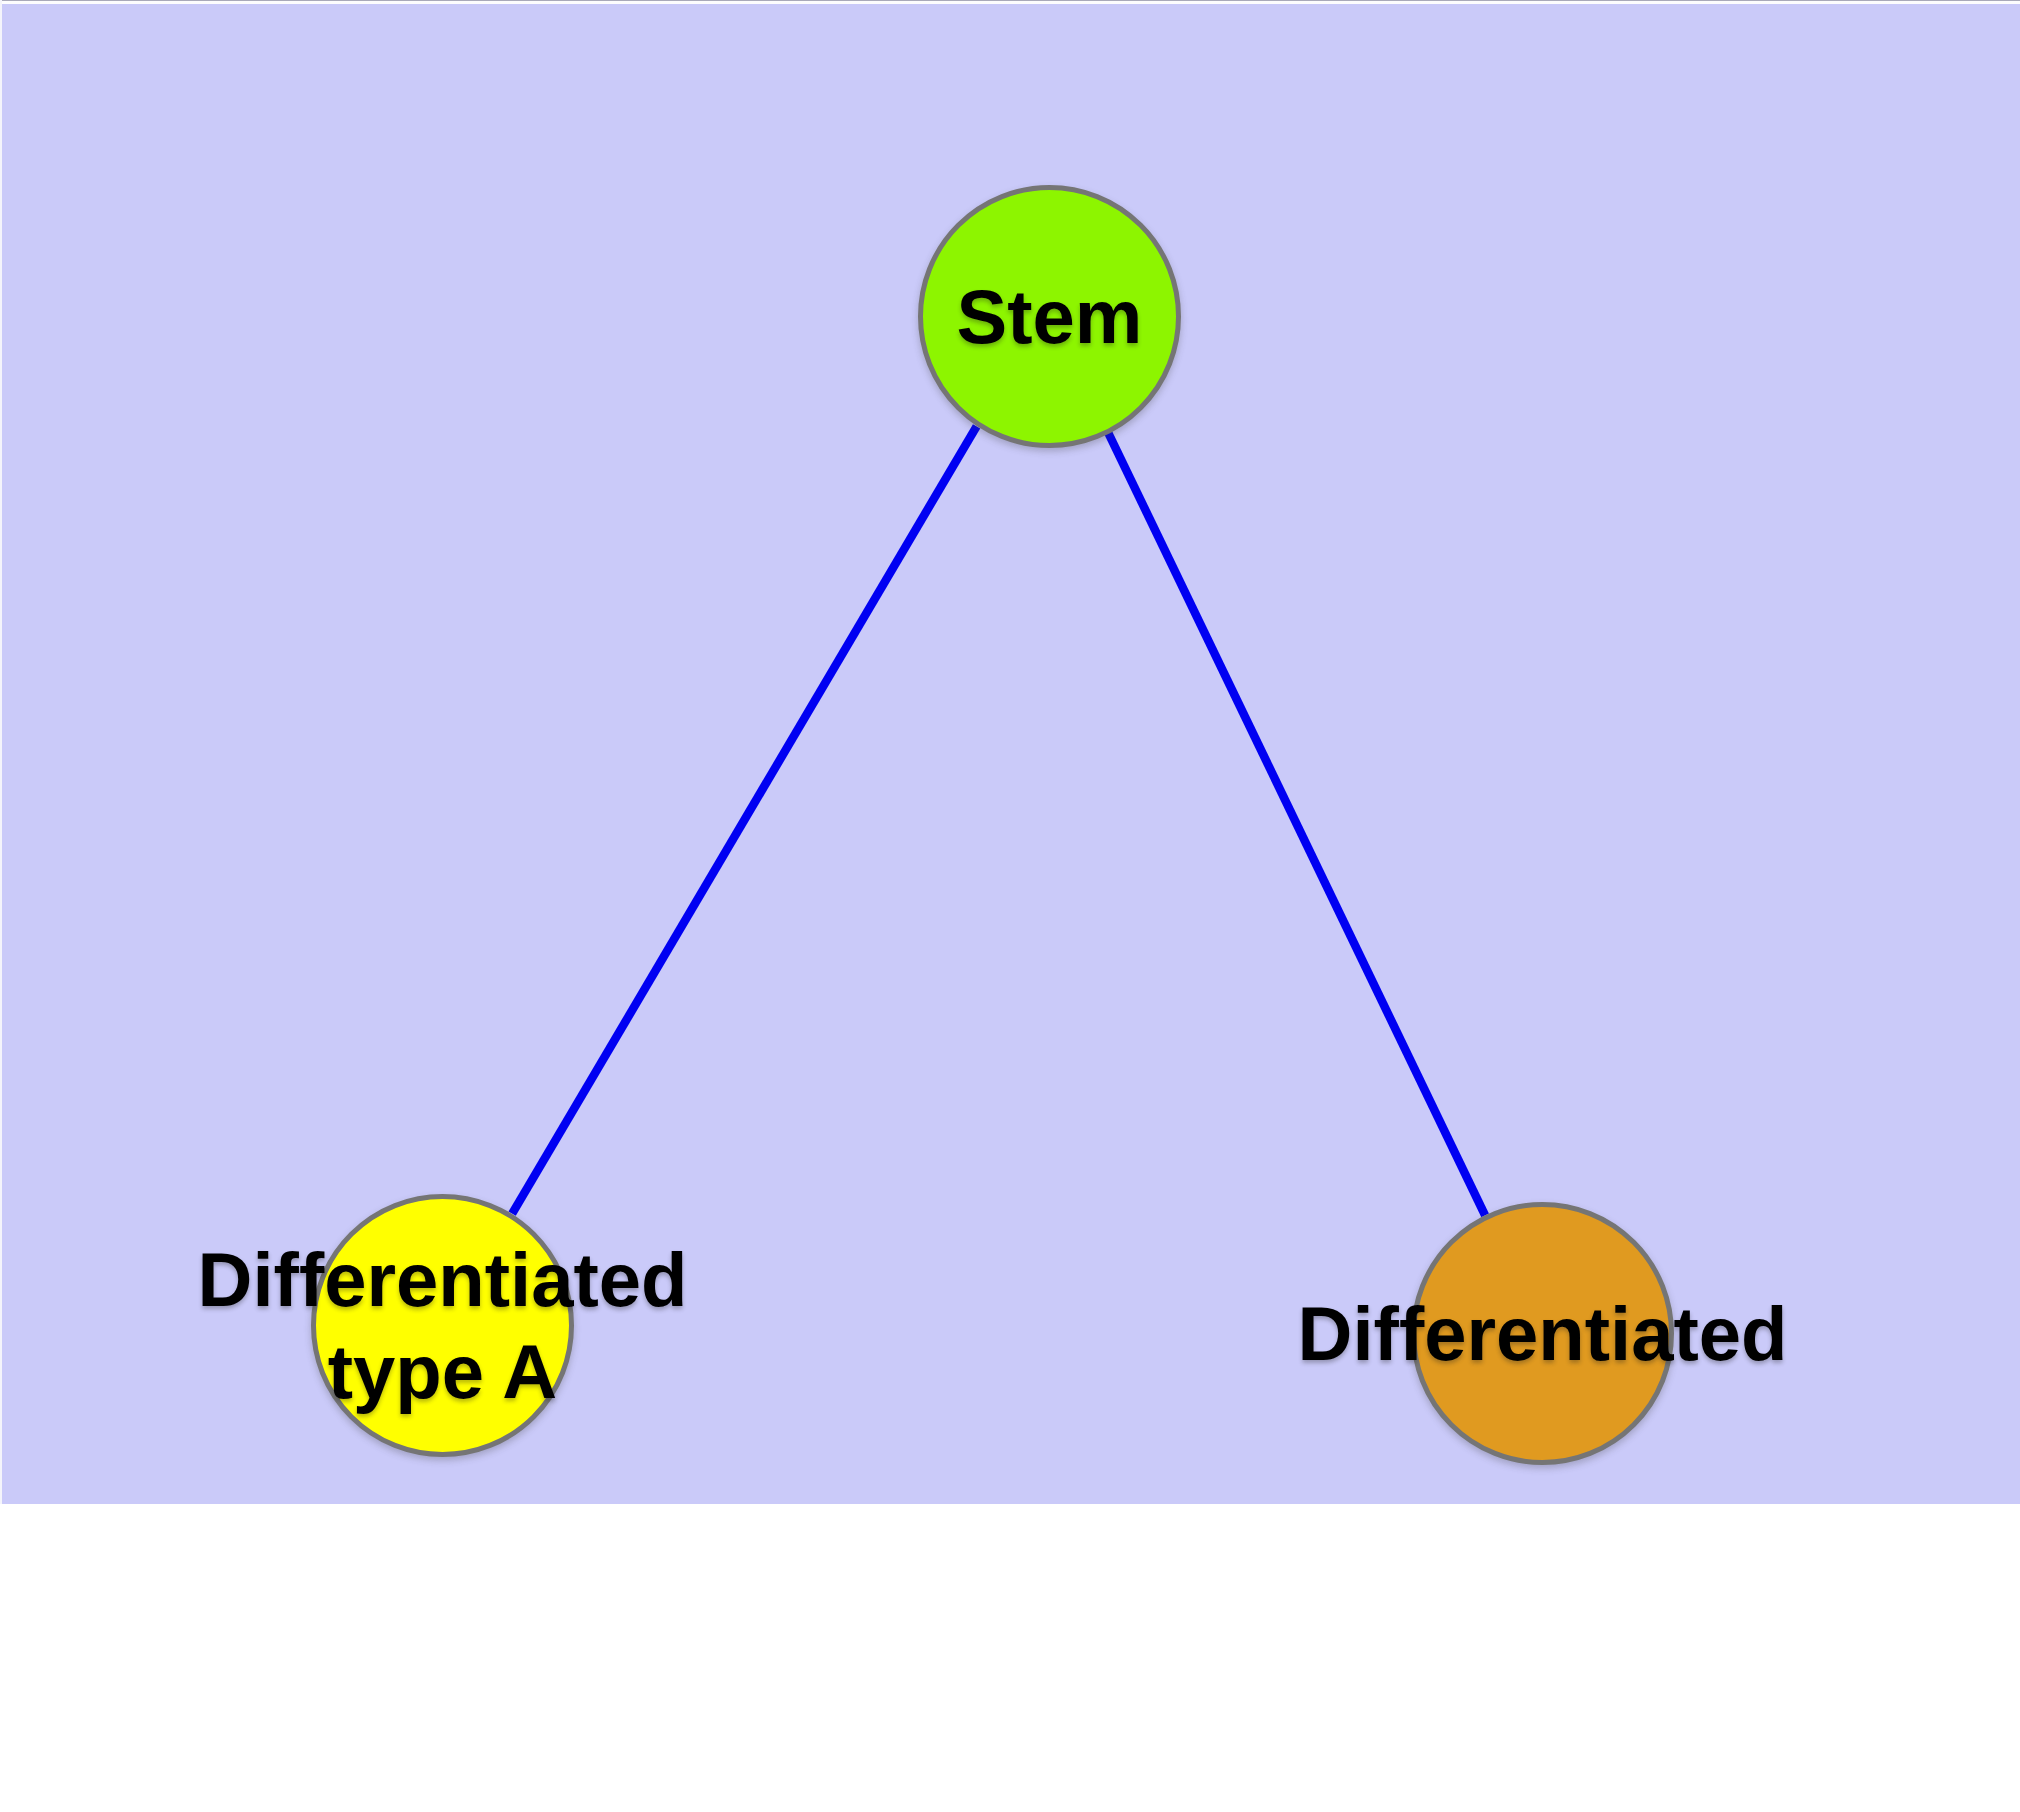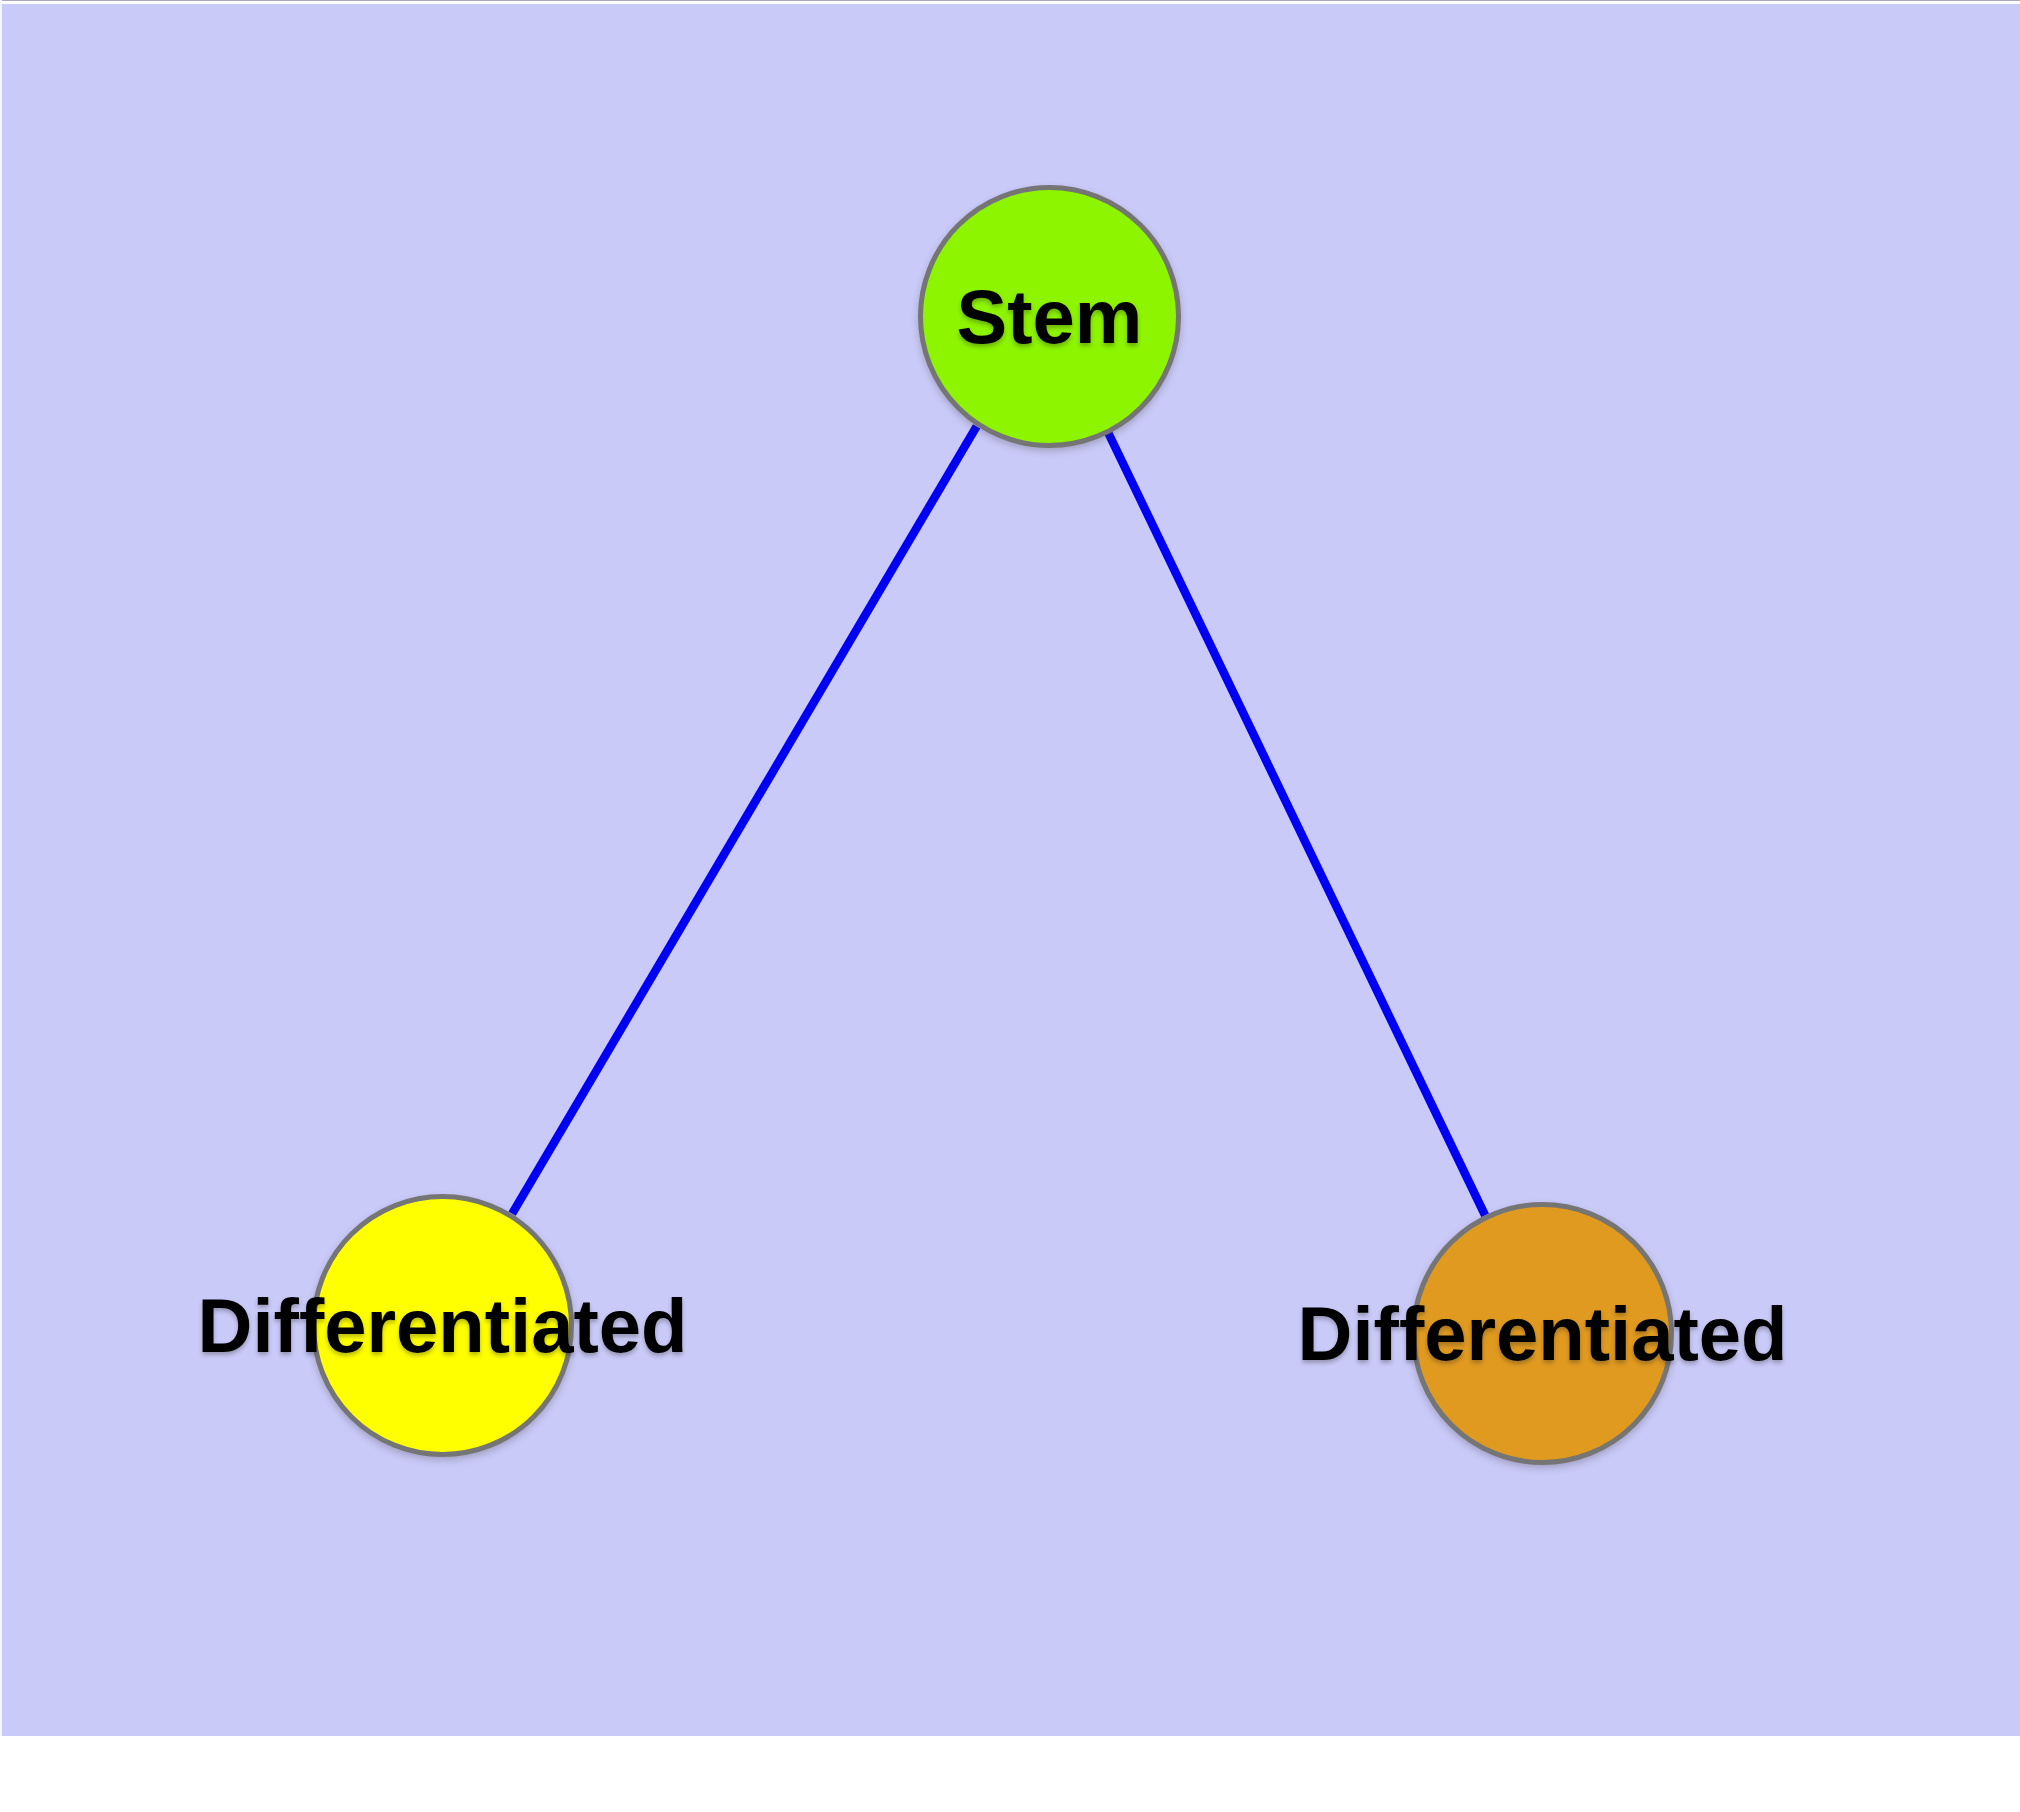--- a/index.html
+++ b/index.html
@@ -3,21 +3,21 @@
 <meta charset="utf-8">
 <style>
   html, body {
     margin: 0;
     padding: 0;
     background: #ffffff;
   }
   .canvas {
     position: relative;
     width: 2021px;
-    height: 1736px;
+    height: 1504px;
     background: #cacaf9;
     overflow: hidden;
     font-family: "Liberation Sans", "DejaVu Sans", sans-serif;
   }
   
   .edge-top {
     position: absolute;
     top: 0; left: 0;
     width: 100%; height: 4.2px;
     background: #fdfdfe;
@@ -81,20 +81,21 @@
 
   <div class="node node-stem" style="background: rgb(141, 245, 0); border-color: rgb(117, 117, 117);">
     <div class="node-label" style="color: rgb(0, 0, 0);">
       <span>Stem</span>
     </div>
   </div>
 
   <div class="node node-type-a" style="background: rgb(255, 255, 0); border-color: rgb(117, 117, 117);">
     <div class="node-label" style="color: rgb(0, 0, 0);">
       <span>Differentiated</span>
+      <span>type A</span>
     </div>
   </div>
 
   <div class="node node-type-b" style="background: rgb(224, 154, 32); border-color: rgb(117, 117, 117);">
     <div class="node-label" style="color: rgb(0, 0, 0);">
       <span>Differentiated</span>
     </div>
   </div>
 
   <div class="edge-top"></div>

